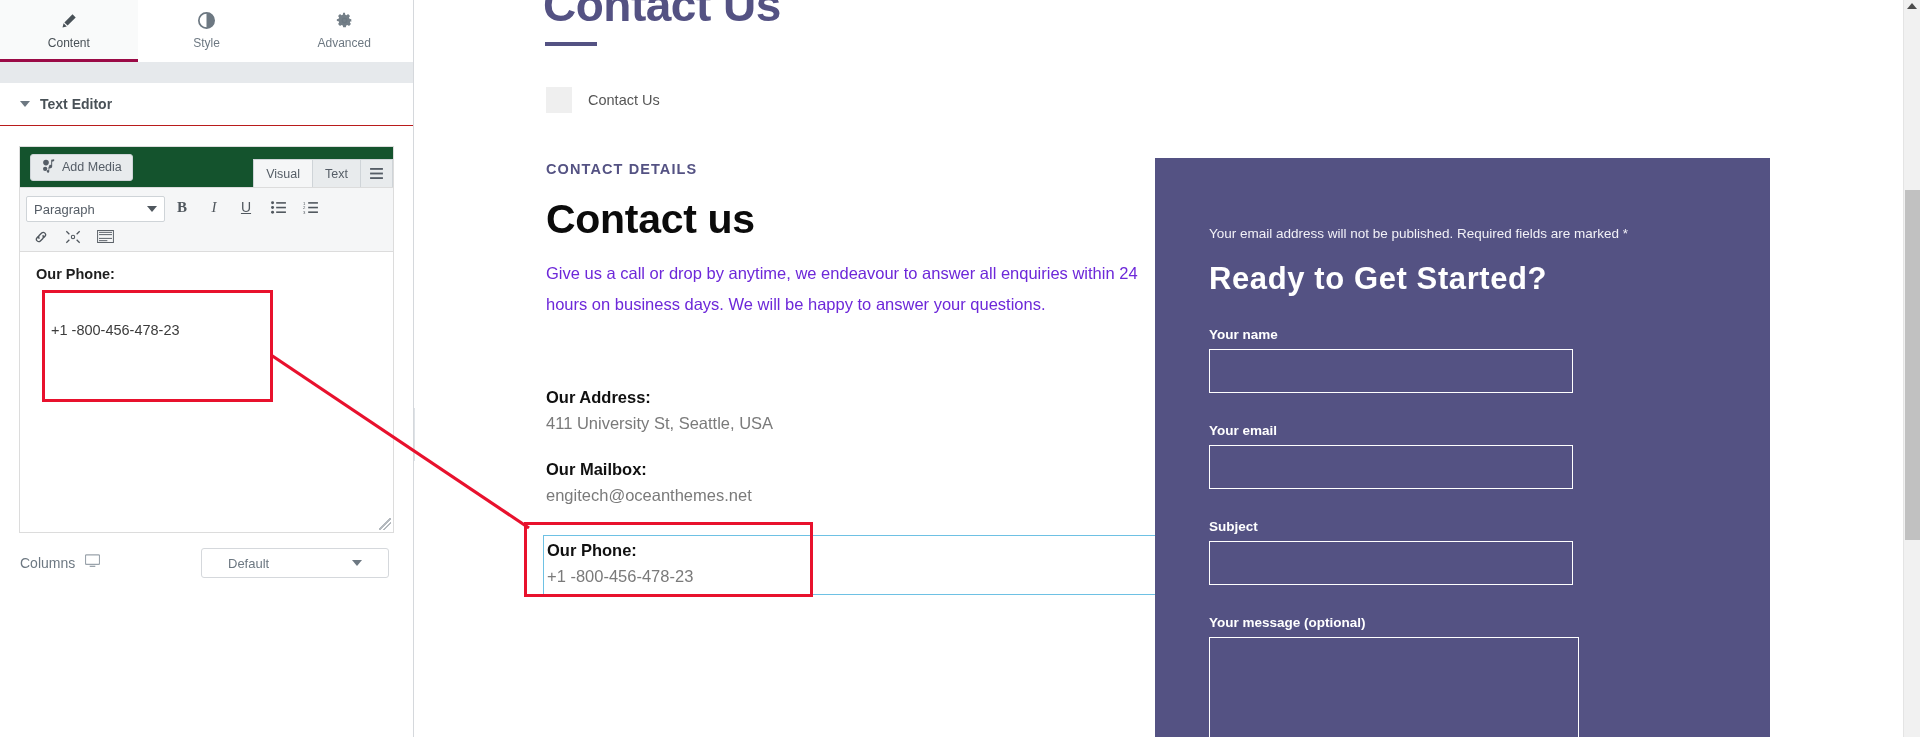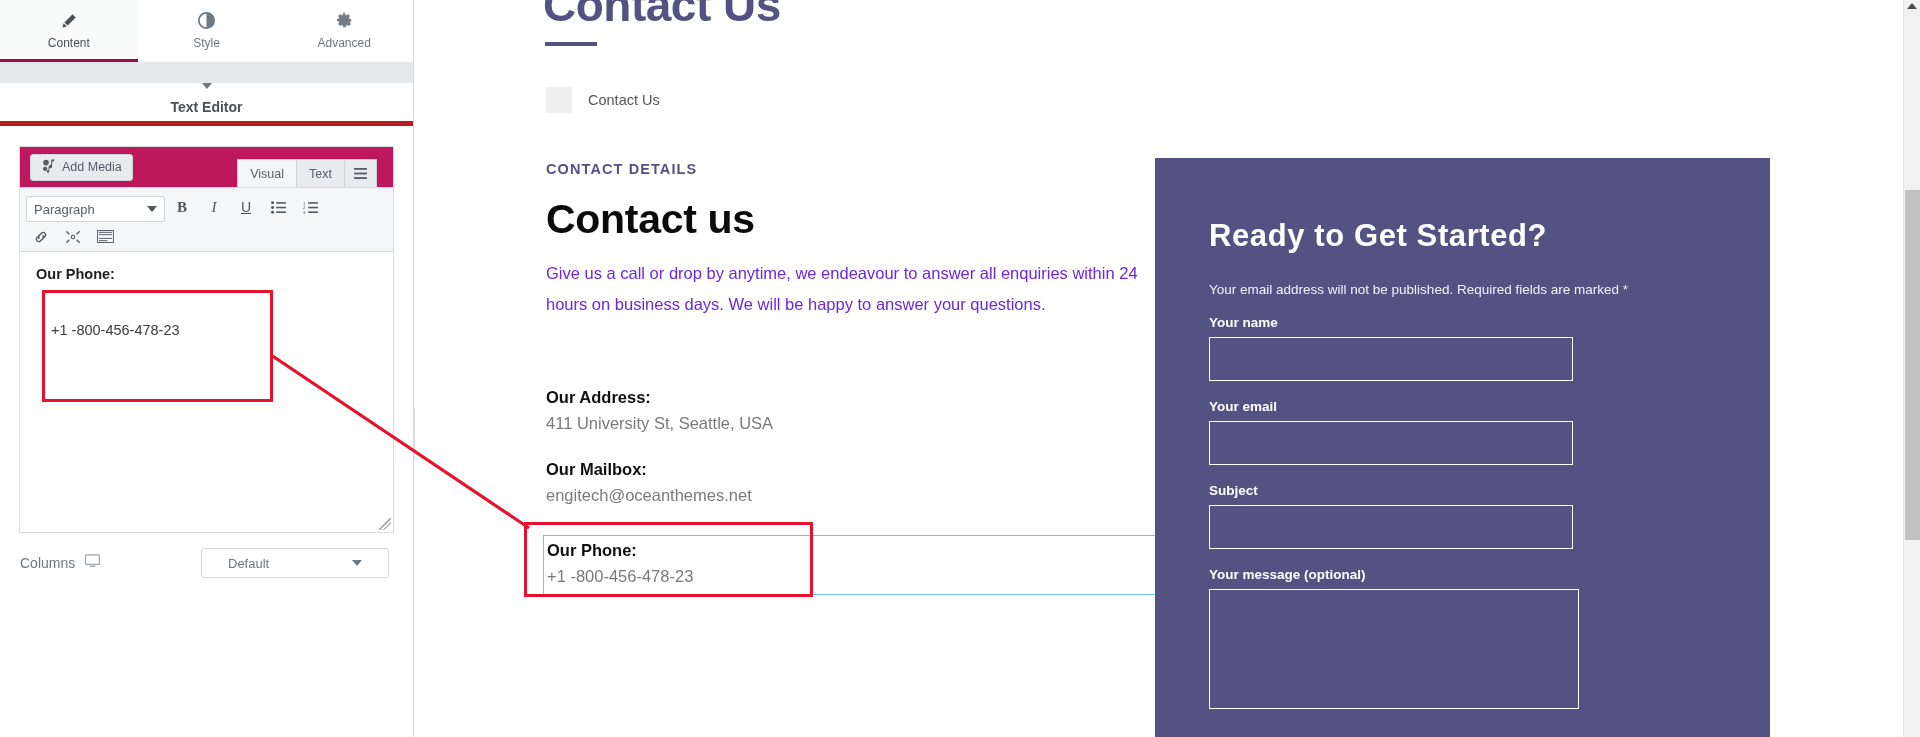--- a/index.html
+++ b/index.html
@@ -60,48 +60,47 @@
     content: ""; position: absolute; left: 0; right: 0; bottom: 0;
     height: 3px; background: #9b0a46;
   }
   .ptab svg { display: block; }
 
   #panel-spacer { height: 20px; background: #e6e9ec; }
 
   #widget-row {
     height: 43px; display: flex; align-items: center;
     padding: 0 20px; gap: 10px;
-    border-bottom: 5px solid #b91c1c;
+    border-bottom: 1px solid #b91c1c;
     background: #fff;
-    flex-direction: column;
   }
   .caret-down {
     width: 0; height: 0;
     border-left: 5px solid transparent; border-right: 5px solid transparent;
     border-top: 6px solid #6d7882;
   }
   #widget-label { font-size: 14px; font-weight: bold; color: #495157; }
 
   #editor-wrap { padding: 20px 19px 0 19px; }
   #editor-box { border: 1px solid #dcdcdc; background: #fff; }
 
   #media-row {
     height: 40px; position: relative;
-    background: #be185d;
+    background: #14532d;
     display: flex; align-items: center;
     padding-left: 10px;
   }
   #add-media {
     height: 27px; display: inline-flex; align-items: center; gap: 6px;
     padding: 0 10px;
     background: #e8ebed; border: 1px solid #cfd4d8; border-radius: 3px;
     font-size: 12.5px; color: #555d66; cursor: pointer;
   }
   #vt-tabs {
-    position: absolute; right: 16px; bottom: 0; display: flex; align-items: flex-end;
+    position: absolute; right: 0; bottom: 0; display: flex; align-items: flex-end;
   }
   .vt {
     height: 28px; padding: 0 12px;
     display: flex; align-items: center;
     font-size: 12.5px; color: #555d66;
     background: #e8ebed; border: 1px solid #cfd4d8; border-bottom: none;
     margin-left: -1px; cursor: pointer;
   }
   .vt.active { background: #f5f6f7; }
   .vt.iconbtn { padding: 0 9px; }
@@ -279,21 +278,21 @@
     overflow: hidden;
   }
   #form-title {
     font-size: 31px; font-weight: bold; color: #fff;
     letter-spacing: .6px;
     margin-top: 20px;
   }
   #form-note {
     font-size: 13.5px; color: #f2f1f7; margin-top: 28px; font-weight: 500;
   }
-  .fgroup { margin-top: 18px; }
+  .fgroup { margin-top: 30px; }
   .flabel { font-size: 13.5px; color: #ffffff; font-weight: bold; margin-bottom: 7px; }
   .finput {
     width: 364px; height: 44px;
     background: transparent; border: 1px solid #ffffff;
     outline: none; color: #fff; padding: 0 10px;
     font-family: "Liberation Sans", sans-serif; font-size: 14px;
   }
   .ftextarea {
     width: 370px; height: 120px;
     background: transparent; border: 1px solid #ffffff;
@@ -502,22 +501,22 @@
     <div class="info-h">Our Mailbox:</div>
     <div class="info-v">engitech@oceanthemes.net</div>
   </div>
 
   <div id="phone-widget">
     <div id="phone-h">Our Phone:</div>
     <div id="phone-v">+1 -800-456-478-23</div>
   </div>
 
   <div id="form-panel" style="left:740px; top:158px;">
+    <div id="form-note">Your email address will not be published. Required fields are marked *</div>
     <div id="form-title">Ready to Get Started?</div>
-    <div id="form-note">Your email address will not be published. Required fields are marked *</div>
 
     <div class="fgroup">
       <div class="flabel">Your name</div>
       <input class="finput" placeholder="" style="">
     </div>
 
     <div class="fgroup">
       <div class="flabel">Your email</div>
       <input class="finput" placeholder="" style="">
     </div>

